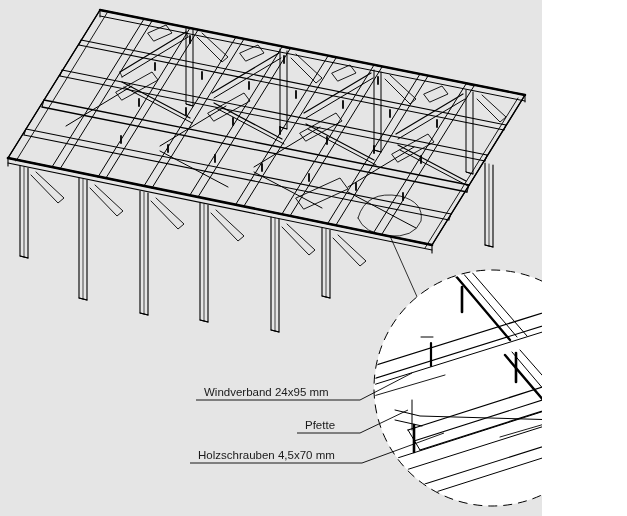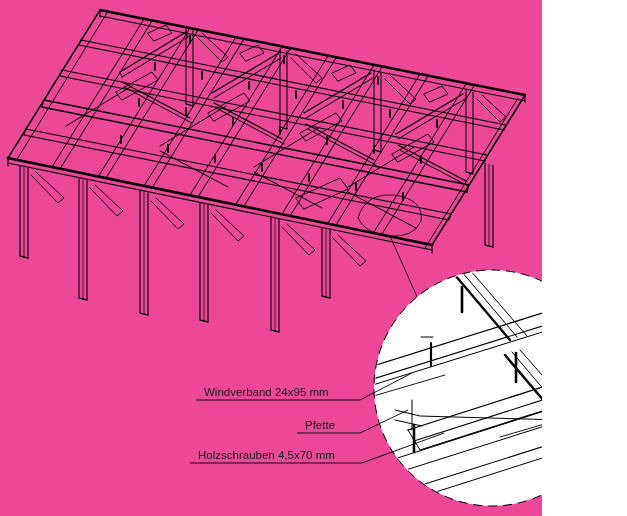--- a/index.html
+++ b/index.html
@@ -4,21 +4,21 @@
 <style>
   html, body {
     margin: 0;
     padding: 0;
     background: #ffffff;
   }
   #page {
     position: relative;
     width: 542px;
     height: 516px;
-    background: #ec4899;
+    background: #e5e5e5;
     overflow: hidden;
     font-family: "Liberation Sans", sans-serif;
   }
   #drawing-svg {
     position: absolute;
     left: 0;
     top: 0;
     width: 627px;
     height: 516px;
   }

